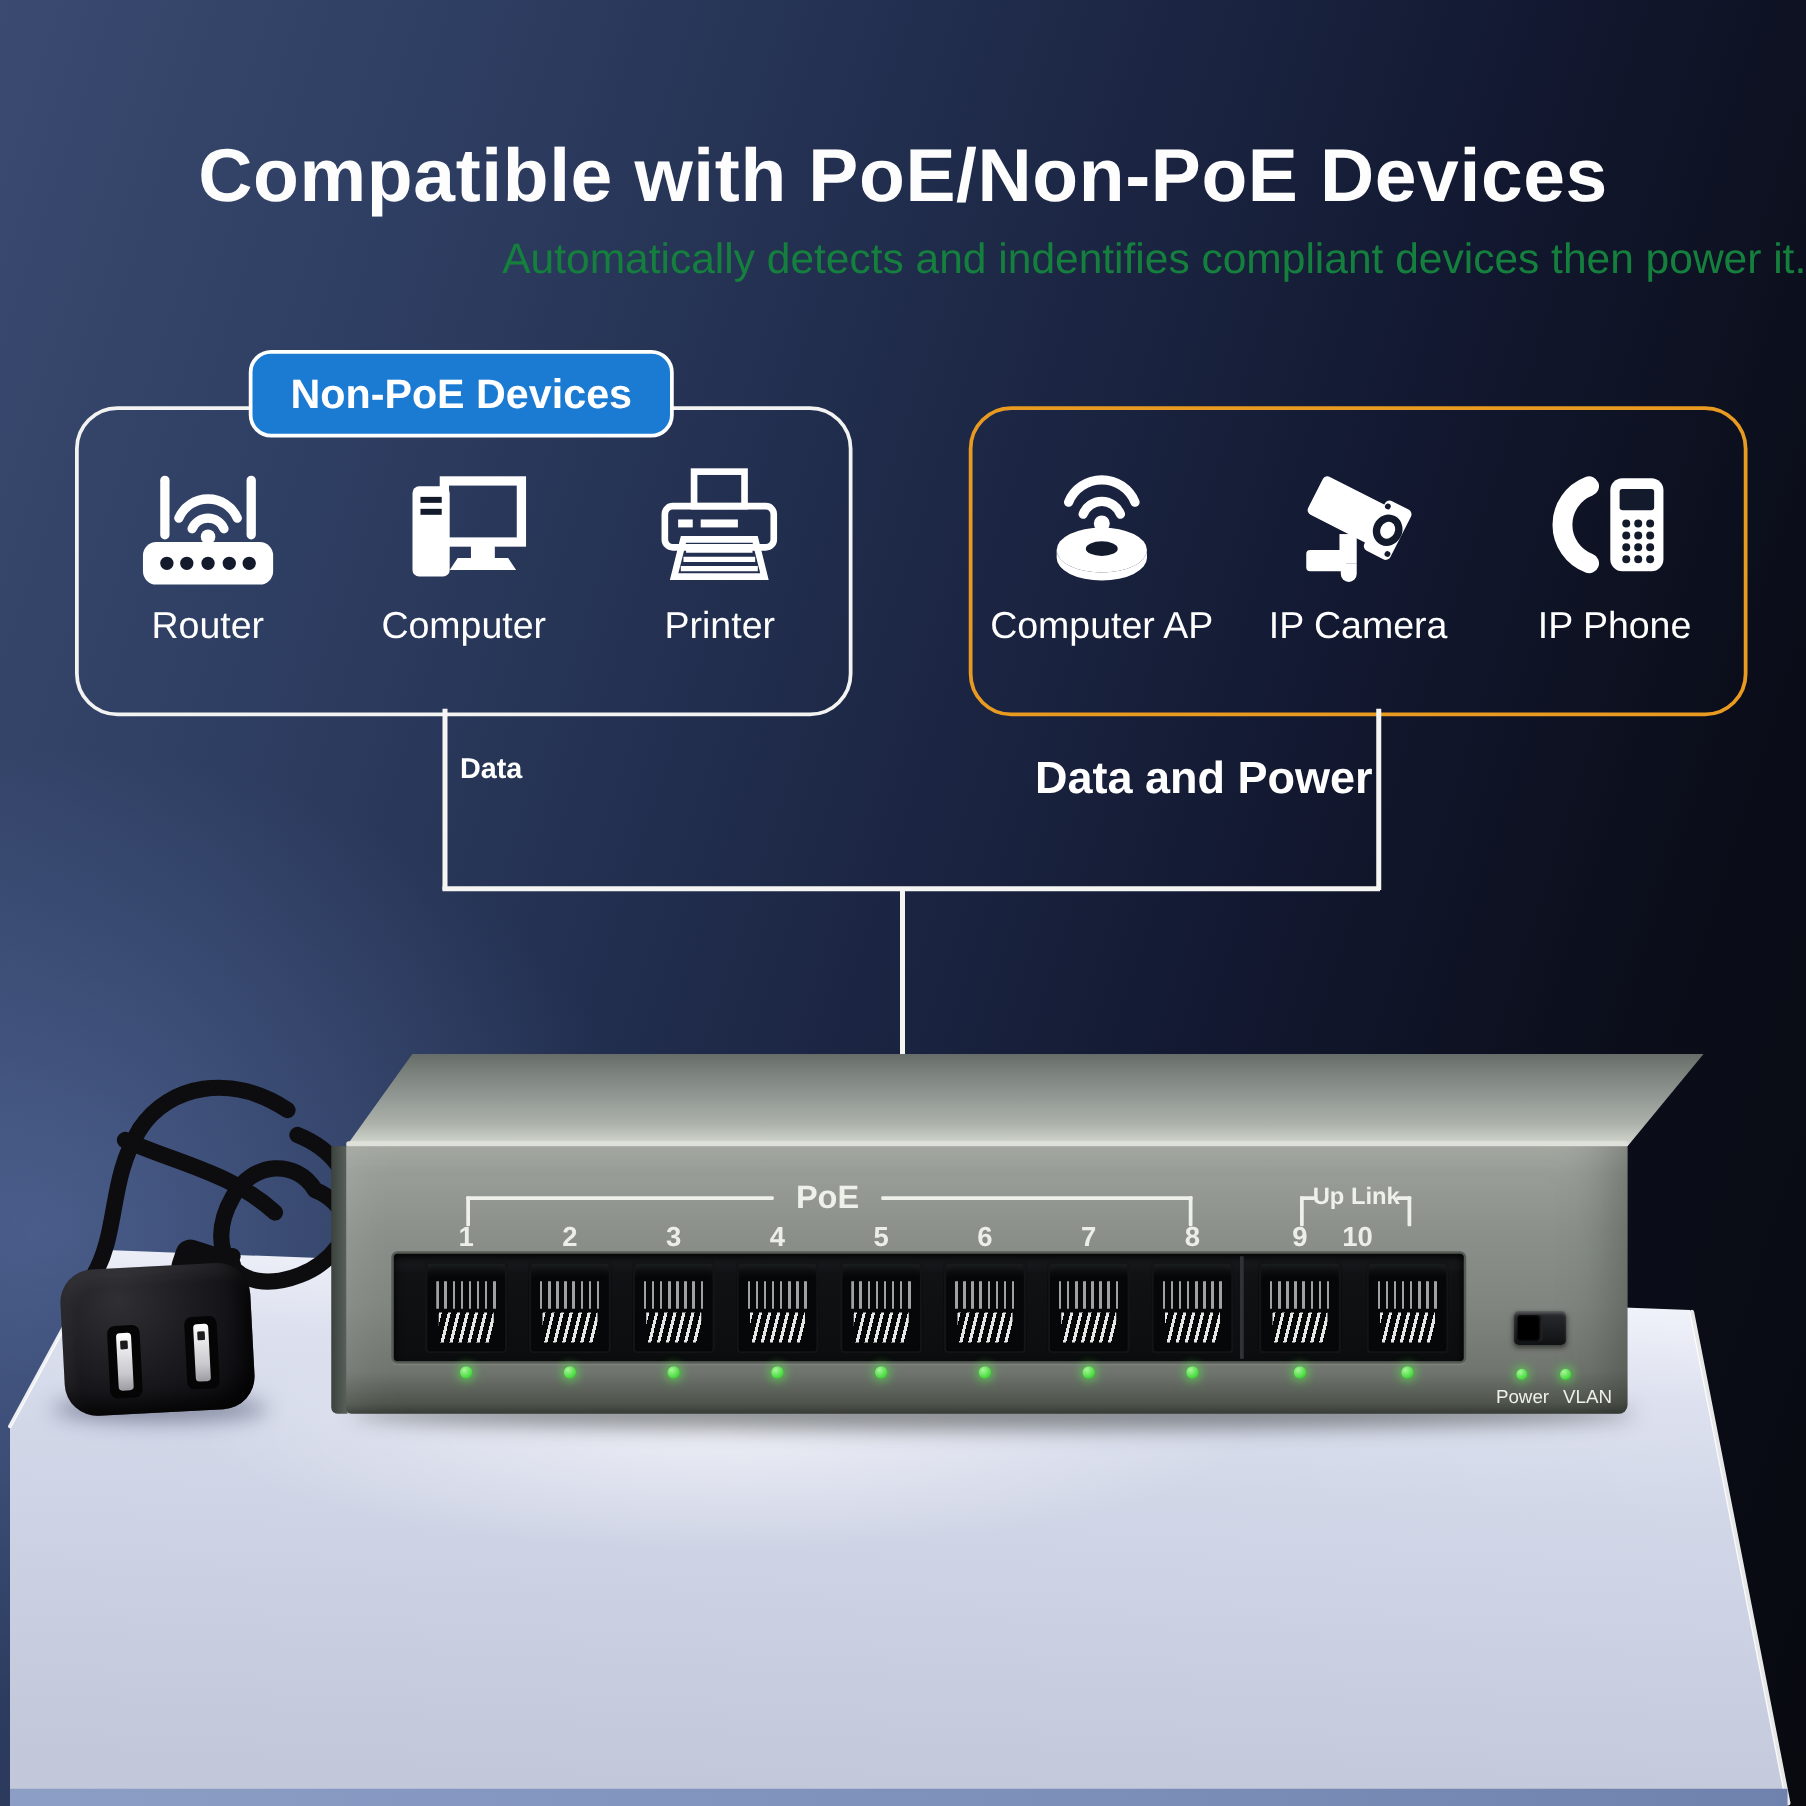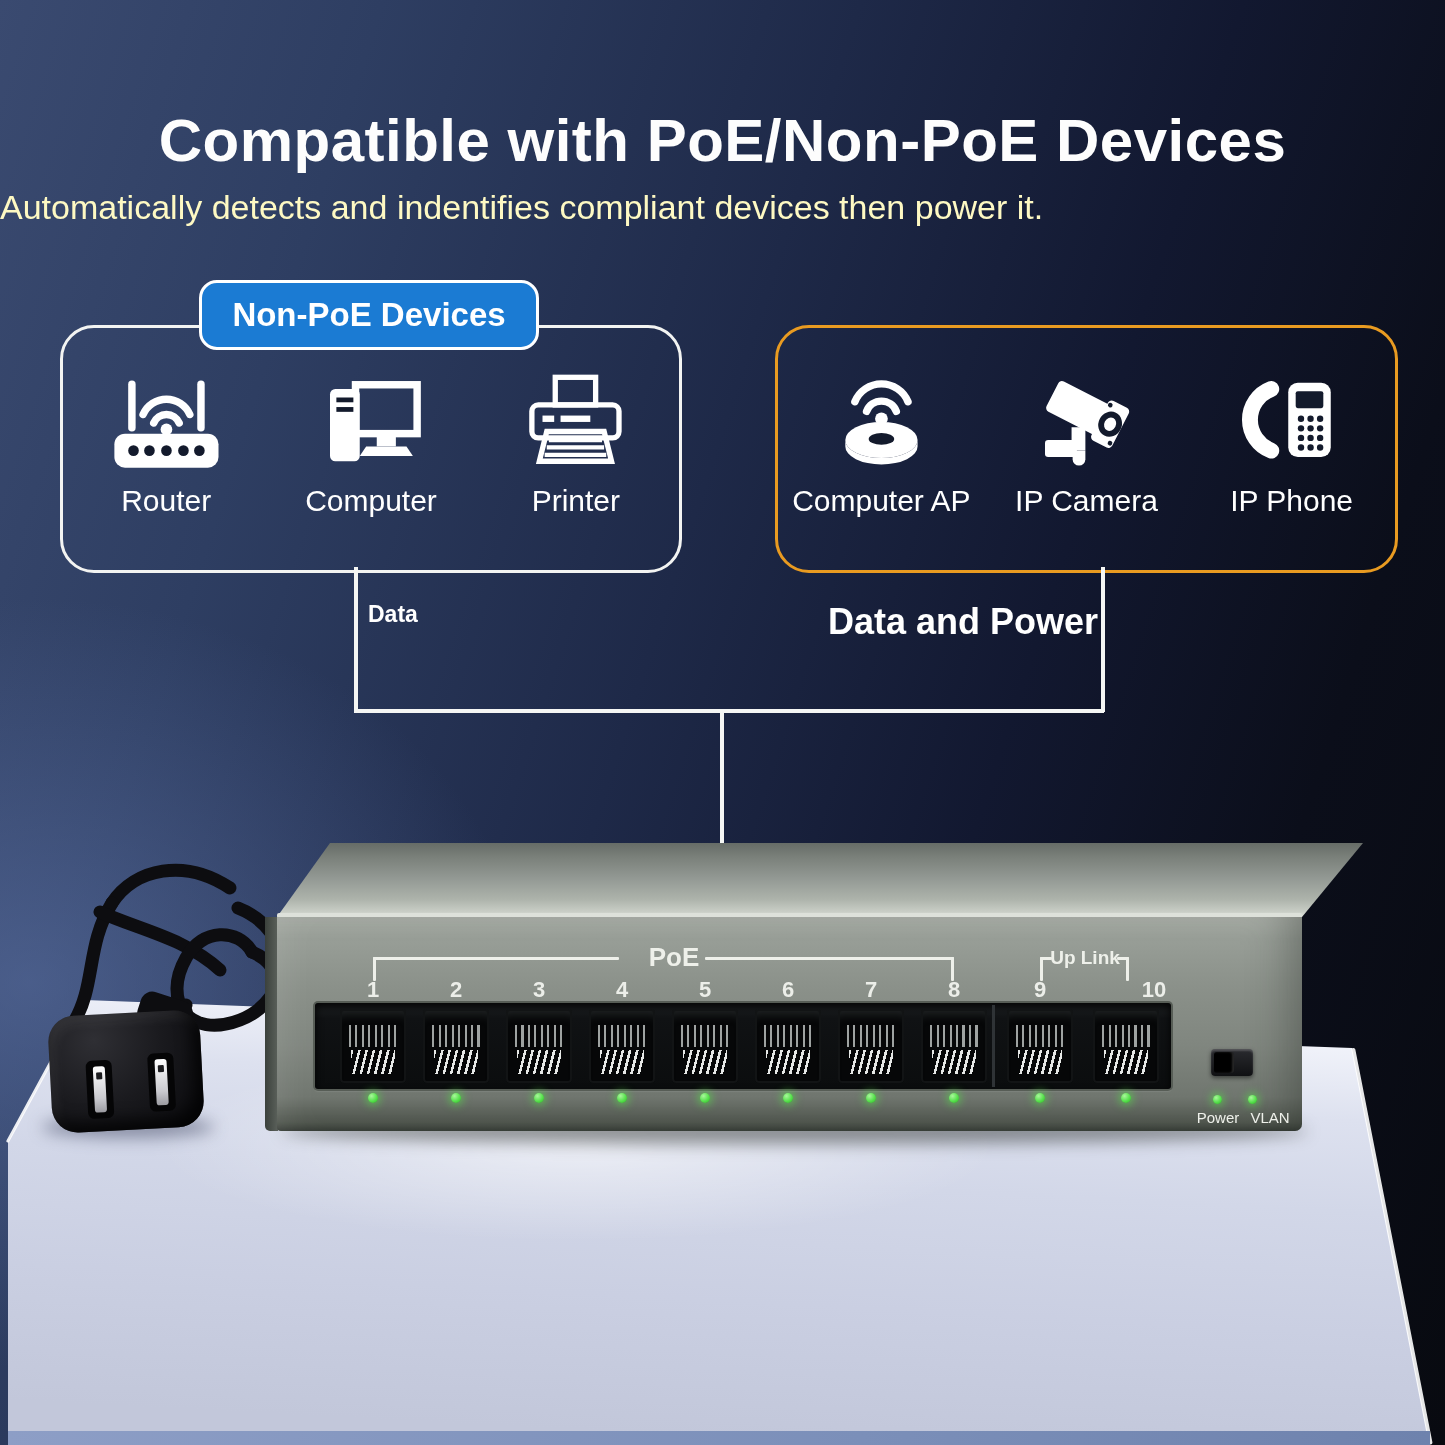--- a/index.html
+++ b/index.html
@@ -13,22 +13,22 @@
     background:
       radial-gradient(ellipse 900px 700px at 2% 68%, rgba(96,118,170,.55), rgba(96,118,170,0) 55%),
       linear-gradient(108deg,#3a4a70 0%,#2e3e62 20%,#1e2948 45%,#121830 65%,#0b0e1a 82%,#080a10 100%);
   }
   
   .title{
     position:absolute;left:0;right:0;top:106px;text-align:center;
     font-size:60px;font-weight:700;letter-spacing:.5px;color:#fdfdfd;
   }
   .subtitle{
-    position:absolute;left:0;right:0;top:188px;text-align:left;
-    font-size:34px;font-weight:400;color:#fef9c3;
+    position:absolute;left:0;right:0;top:188px;text-align:right;
+    font-size:34px;font-weight:400;color:#15803d;
   }
   
   .dev-box{position:absolute;top:325px;height:242px;border-radius:34px;}
   .dev-box.left{left:60px;width:616px;border:3.5px solid #f3f4f2;}
   .dev-box.right{left:775px;width:617px;border:3.5px solid #e99b21;}
   .pill{
     position:absolute;top:280px;height:70px;border:3px solid #ffffff;border-radius:18px;
     display:flex;align-items:center;justify-content:center;
     font-size:33px;font-weight:700;color:#fff;box-sizing:border-box;
   }
@@ -243,38 +243,38 @@
 
   <div class="sw-top"></div>
   <div class="sw-ridge"></div>
   <div class="sw-side"></div>
   <div class="sw-front">
 
     <div class="pline" style="left:96px;top:40px;width:246px;height:3px;"></div>
     <div class="pline" style="left:428px;top:40px;width:249px;height:3px;"></div>
     <div class="pline" style="left:96px;top:40px;width:3px;height:24px;"></div>
     <div class="pline" style="left:674px;top:40px;width:3px;height:24px;"></div>
-    <div class="grp-label" style="left:357px;top:25px;width:80px;font-size:26px;font-weight:600;">PoE</div>
+    <div class="grp-label" style="left:345px;top:25px;width:80px;font-size:26px;font-weight:600;">PoE</div>
 
     <div class="pline" style="left:763px;top:40px;width:12px;height:3px;"></div>
     <div class="pline" style="left:840px;top:40px;width:12px;height:3px;"></div>
     <div class="pline" style="left:763px;top:40px;width:3px;height:24px;"></div>
     <div class="pline" style="left:849px;top:40px;width:3px;height:24px;"></div>
     <div class="grp-label" style="left:768px;top:30px;width:80px;font-size:19px;font-weight:600;">Up Link</div>
 
     <div class="pnum" style="left:79px;">1</div>
     <div class="pnum" style="left:162px;">2</div>
     <div class="pnum" style="left:245px;">3</div>
     <div class="pnum" style="left:328px;">4</div>
     <div class="pnum" style="left:411px;">5</div>
     <div class="pnum" style="left:494px;">6</div>
     <div class="pnum" style="left:577px;">7</div>
     <div class="pnum" style="left:660px;">8</div>
     <div class="pnum" style="left:746px;">9</div>
-    <div class="pnum" style="left:860px;">10</div>
+    <div class="pnum" style="left:792px;">10</div>
 
     <div class="port-strip">
       <div class="jack" style="left:25px;"></div>
       <div class="jack" style="left:108px;"></div>
       <div class="jack" style="left:191px;"></div>
       <div class="jack" style="left:274px;"></div>
       <div class="jack" style="left:357px;"></div>
       <div class="jack" style="left:440px;"></div>
       <div class="jack" style="left:523px;"></div>
       <div class="jack" style="left:606px;"></div>

